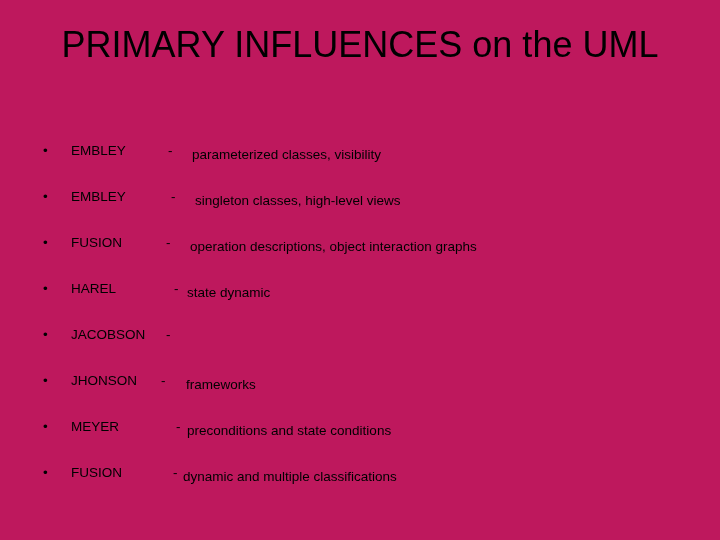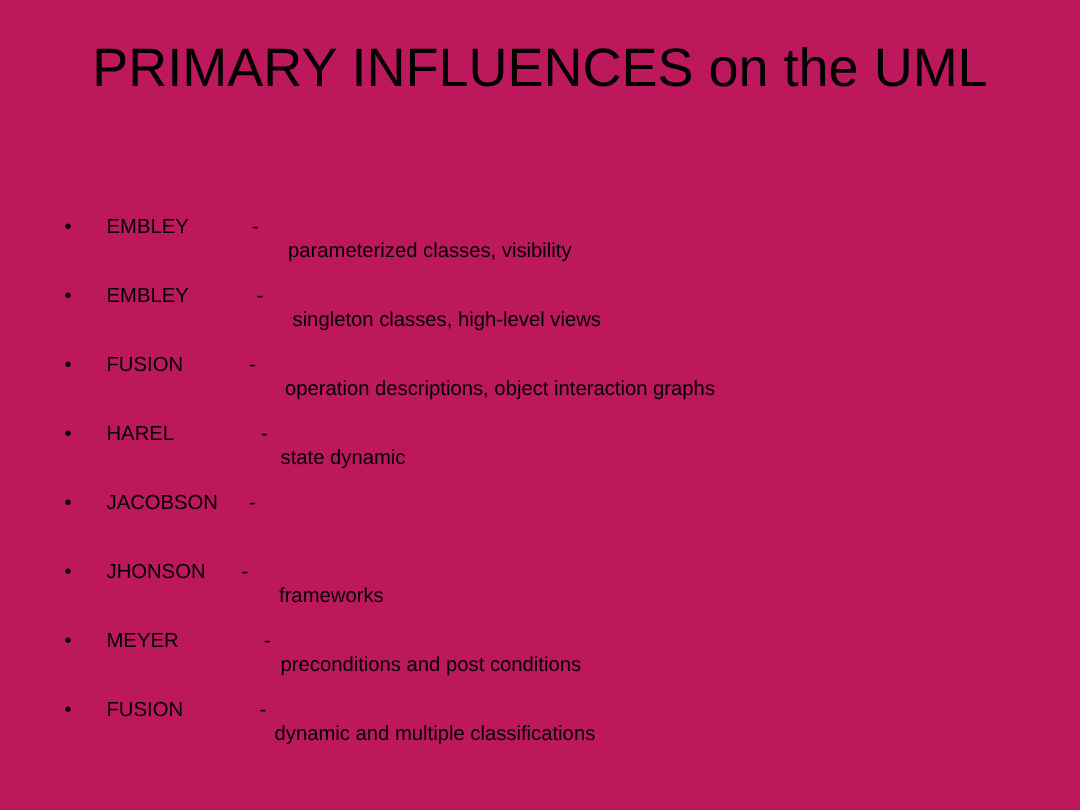--- a/index.html
+++ b/index.html
@@ -58,21 +58,21 @@
     top: 0;
     line-height: 46px;
   }
   .row-dash {
     position: absolute;
     top: 0;
     line-height: 46px;
   }
   .row-desc {
     position: absolute;
-    top: 16px;
+    top: 4px;
     line-height: 46px;
   }
 </style>
 </head>
 <body>
 
 <div class="slide">
 
   <div class="slide-title">PRIMARY INFLUENCES on the UML</div>
 
@@ -109,21 +109,21 @@
       <div class="bullet-row">
         <span class="row-bullet">•</span>
         <span class="row-name">JHONSON</span>
         <span class="row-dash" style="left: 161px;">-</span>
         <span class="row-desc" style="left: 186px;">frameworks</span>
       </div>
       <div class="bullet-row">
         <span class="row-bullet">•</span>
         <span class="row-name">MEYER</span>
         <span class="row-dash" style="left: 176px;">-</span>
-        <span class="row-desc" style="left: 187px;">preconditions and post conditions</span>
+        <span class="row-desc" style="left: 187px;">preconditions and state conditions</span>
       </div>
       <div class="bullet-row">
         <span class="row-bullet">•</span>
         <span class="row-name">FUSION</span>
         <span class="row-dash" style="left: 173px;">-</span>
         <span class="row-desc" style="left: 183px;">dynamic and multiple classifications</span>
       </div>
     </div>
 
 </div>

